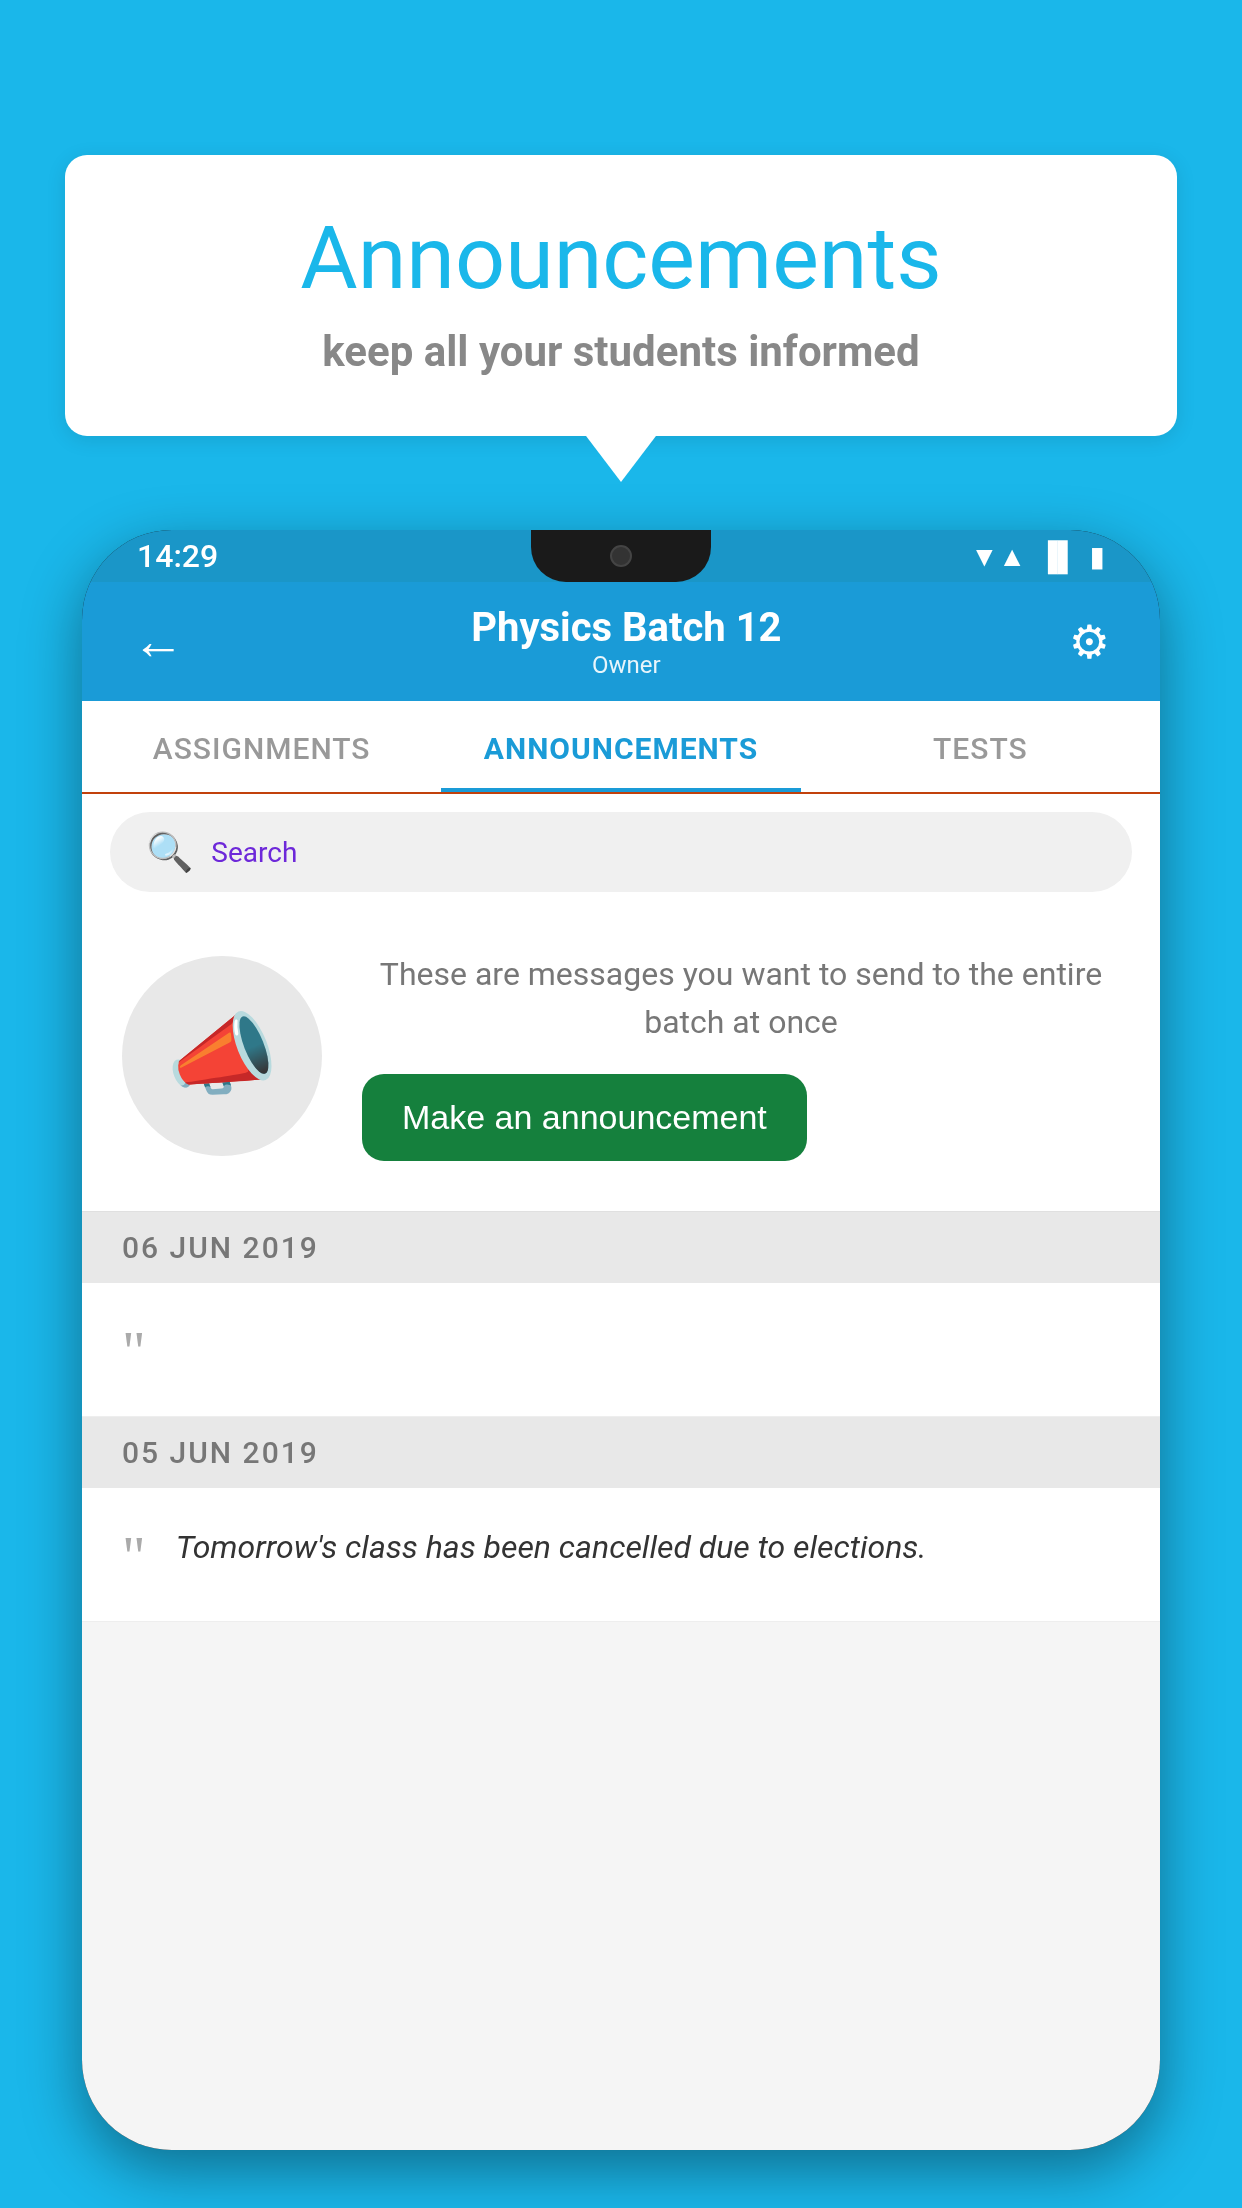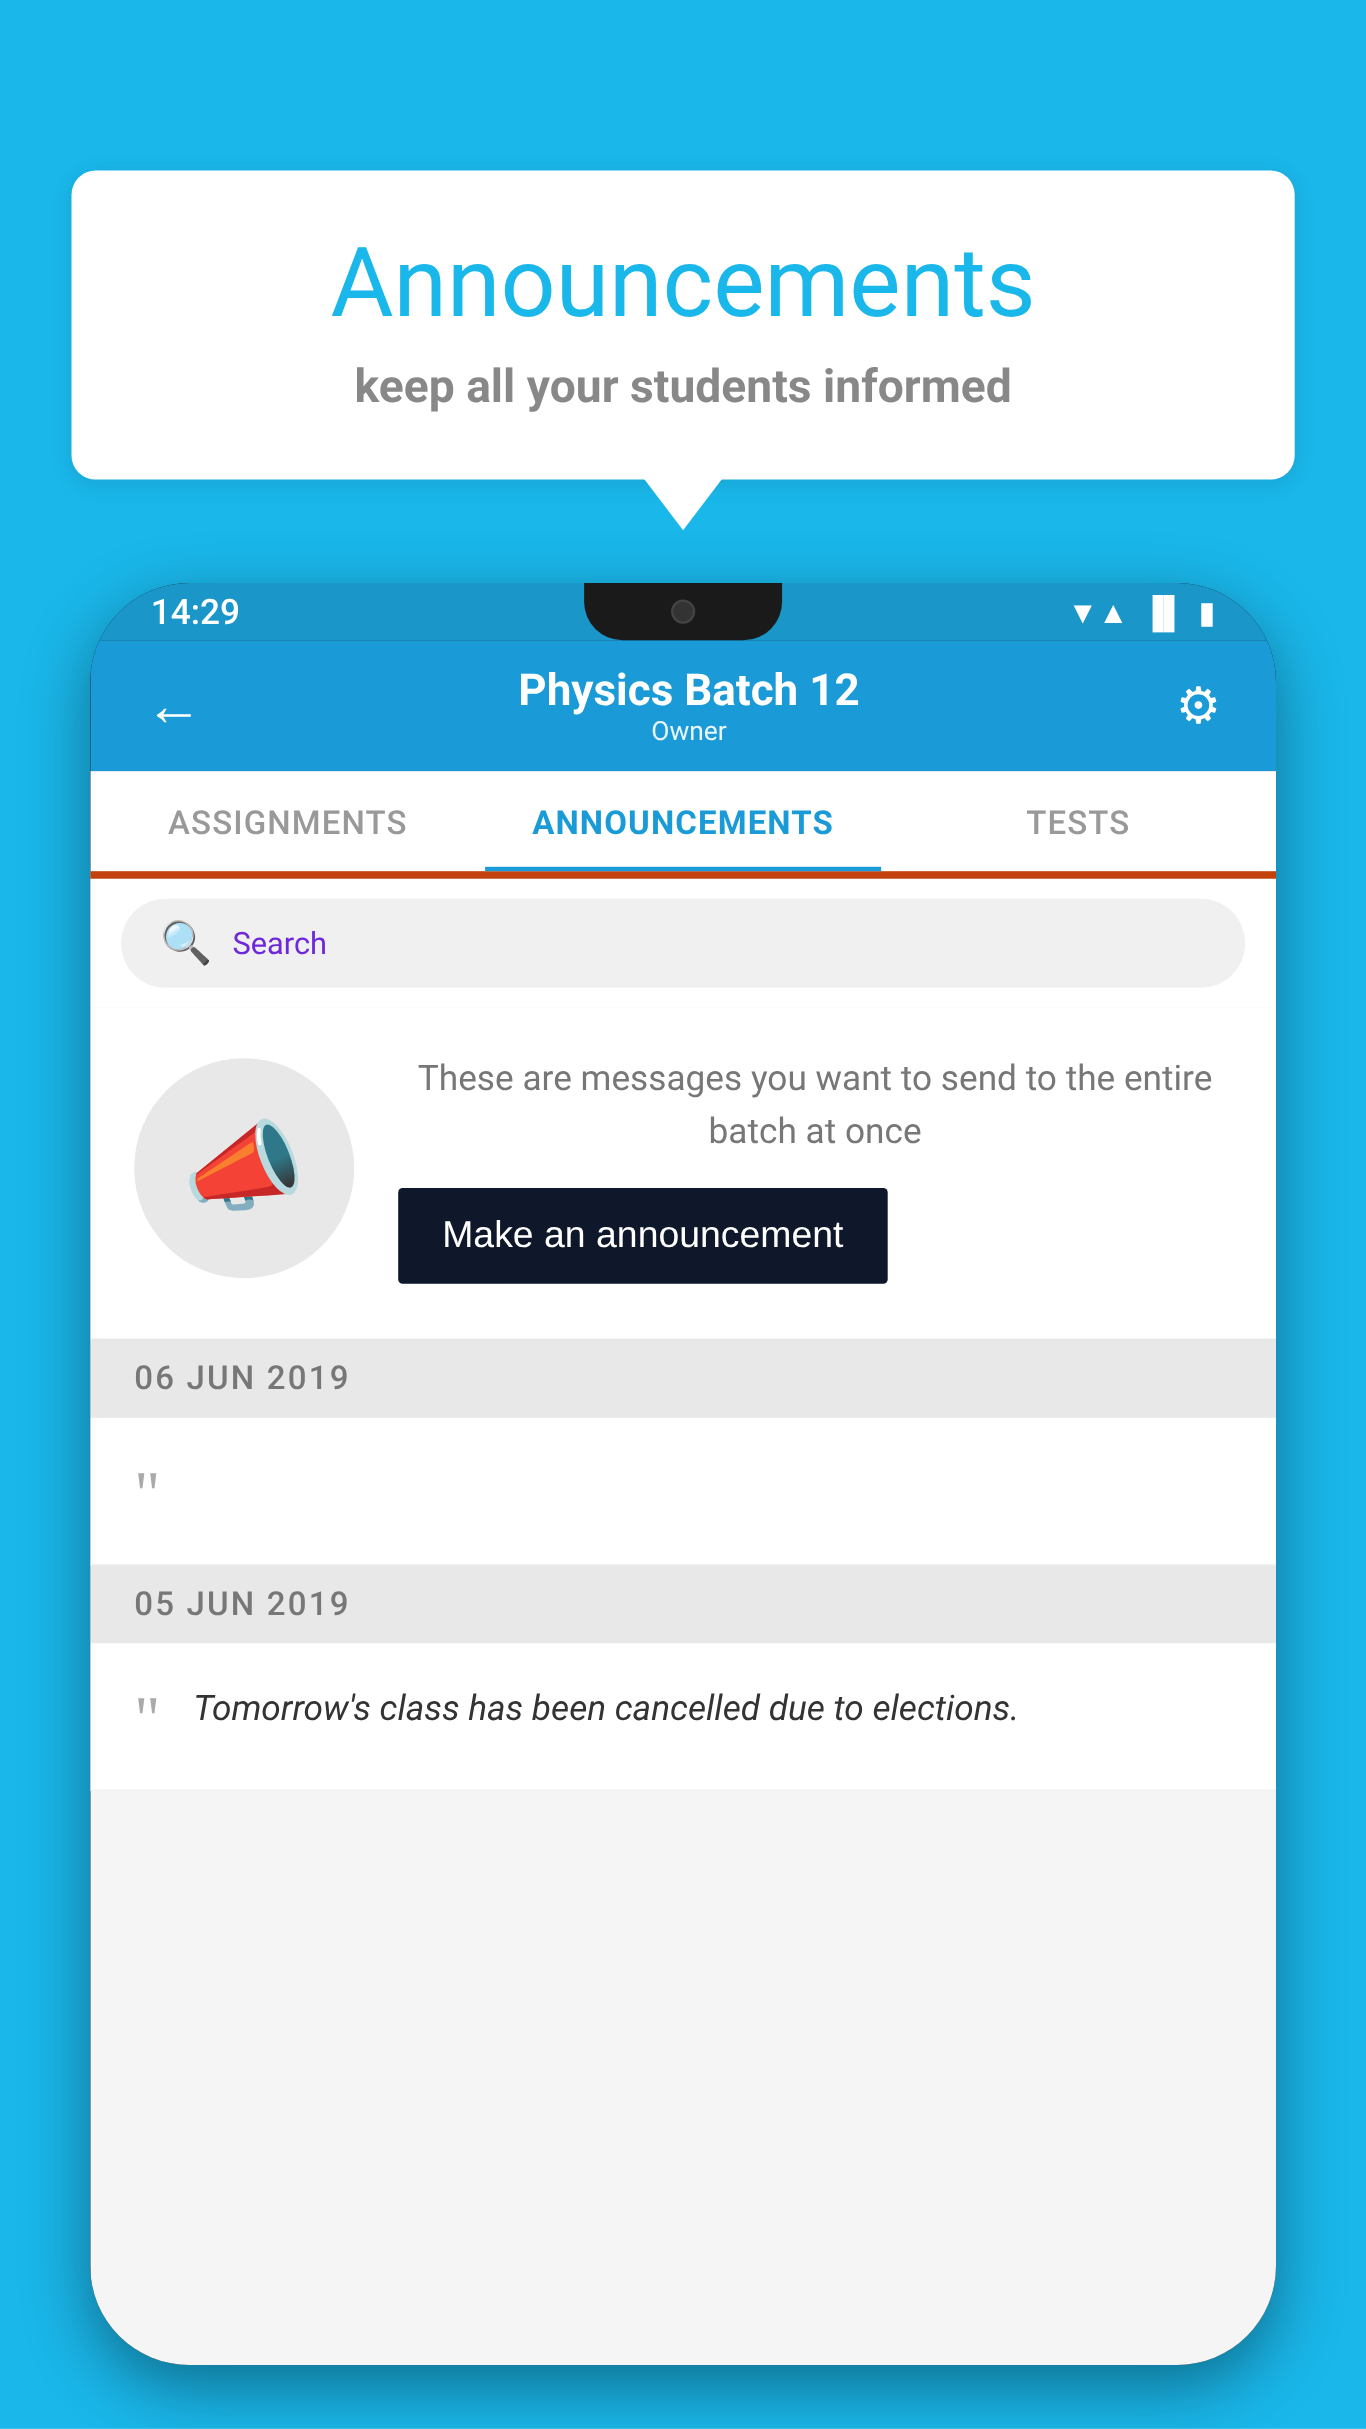--- a/index.html
+++ b/index.html
@@ -161,21 +161,21 @@
     .header-gear {
       color: white;
       font-size: 46px;
       cursor: pointer;
     }
 
     
     .tabs-bar {
       background: white;
       display: flex;
-      border-bottom: 7px solid #c2410c;
+      border-bottom: 2px solid #c2410c;
     }
 
     .tab-item {
       flex: 1;
       text-align: center;
       padding: 30px 10px 22px;
       font-size: 30px;
       font-weight: 500;
       color: #999;
       cursor: pointer;
@@ -251,24 +251,24 @@
 
     .promo-text {
       color: #777;
       font-size: 32px;
       line-height: 1.5;
       margin-bottom: 28px;
       text-align: center;
     }
 
     .make-announcement-btn {
-      background: #0f172a;
+      background: #15803d;
       color: white;
       border: none;
-      border-radius: 4px;
+      border-radius: 22px;
       padding: 24px 40px;
       font-size: 34px;
       font-weight: 500;
       cursor: pointer;
       display: inline-block;
     }
 
     
     .date-separator {
       background: #e8e8e8;

